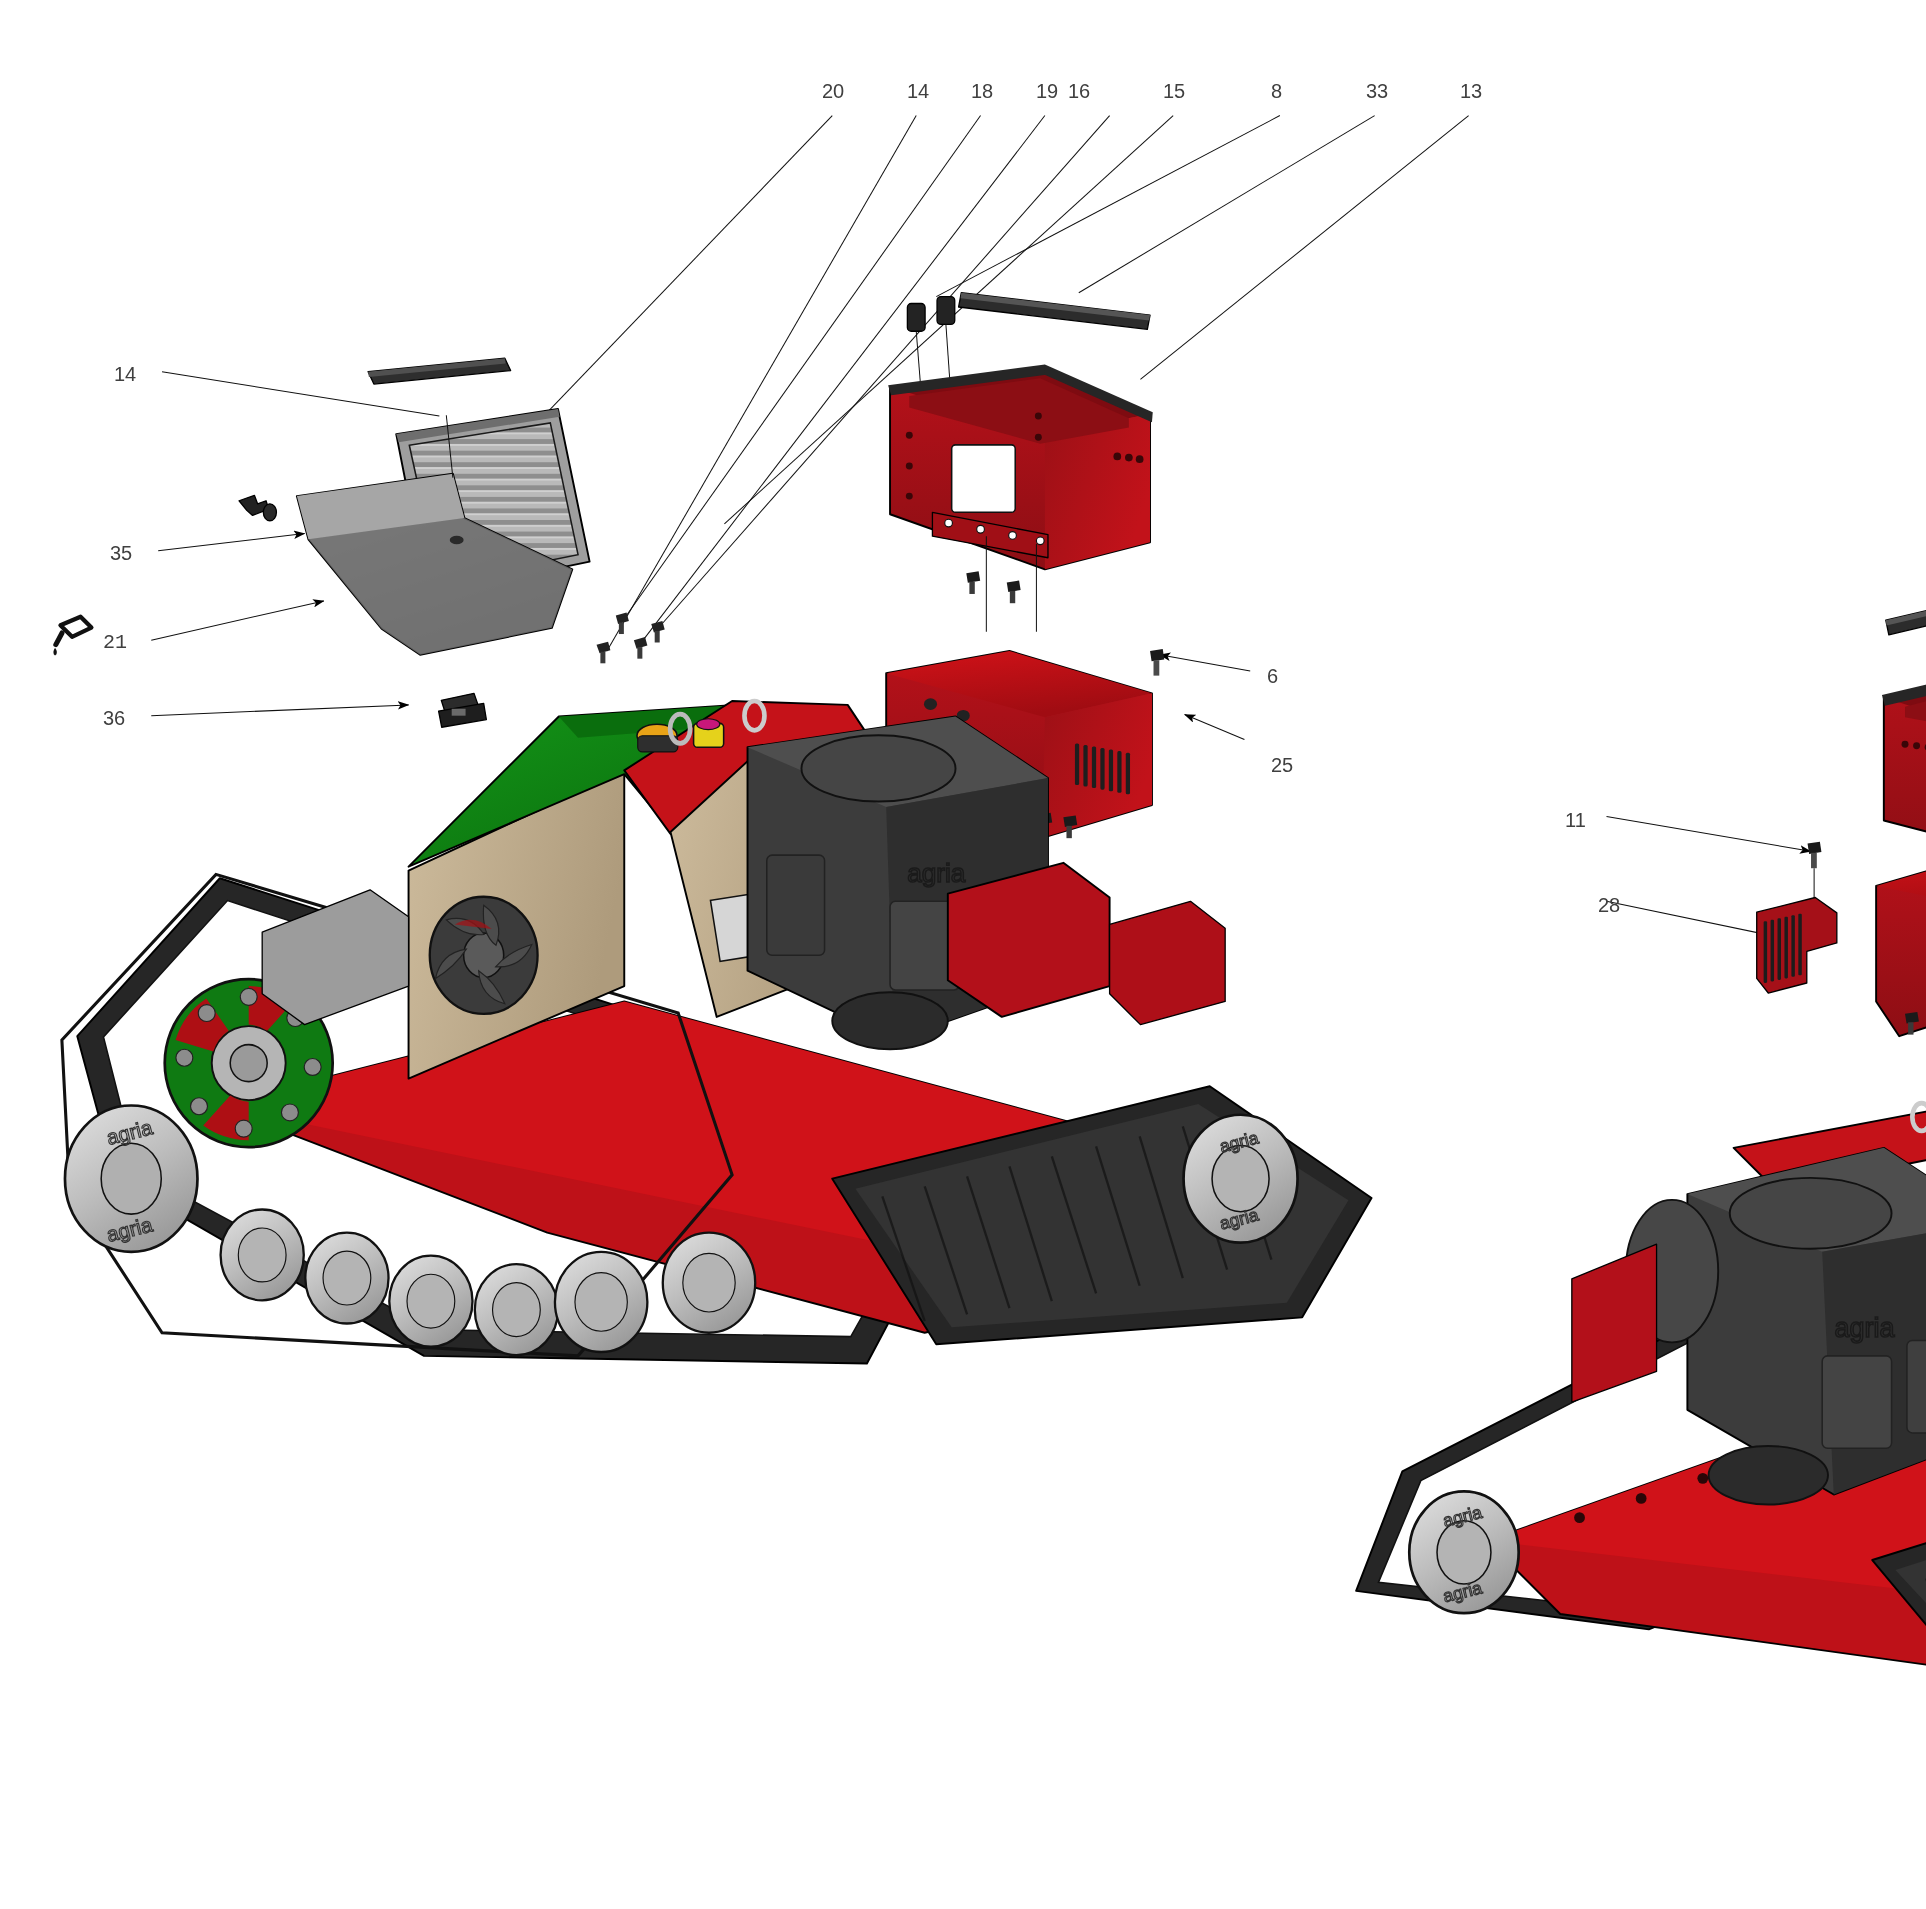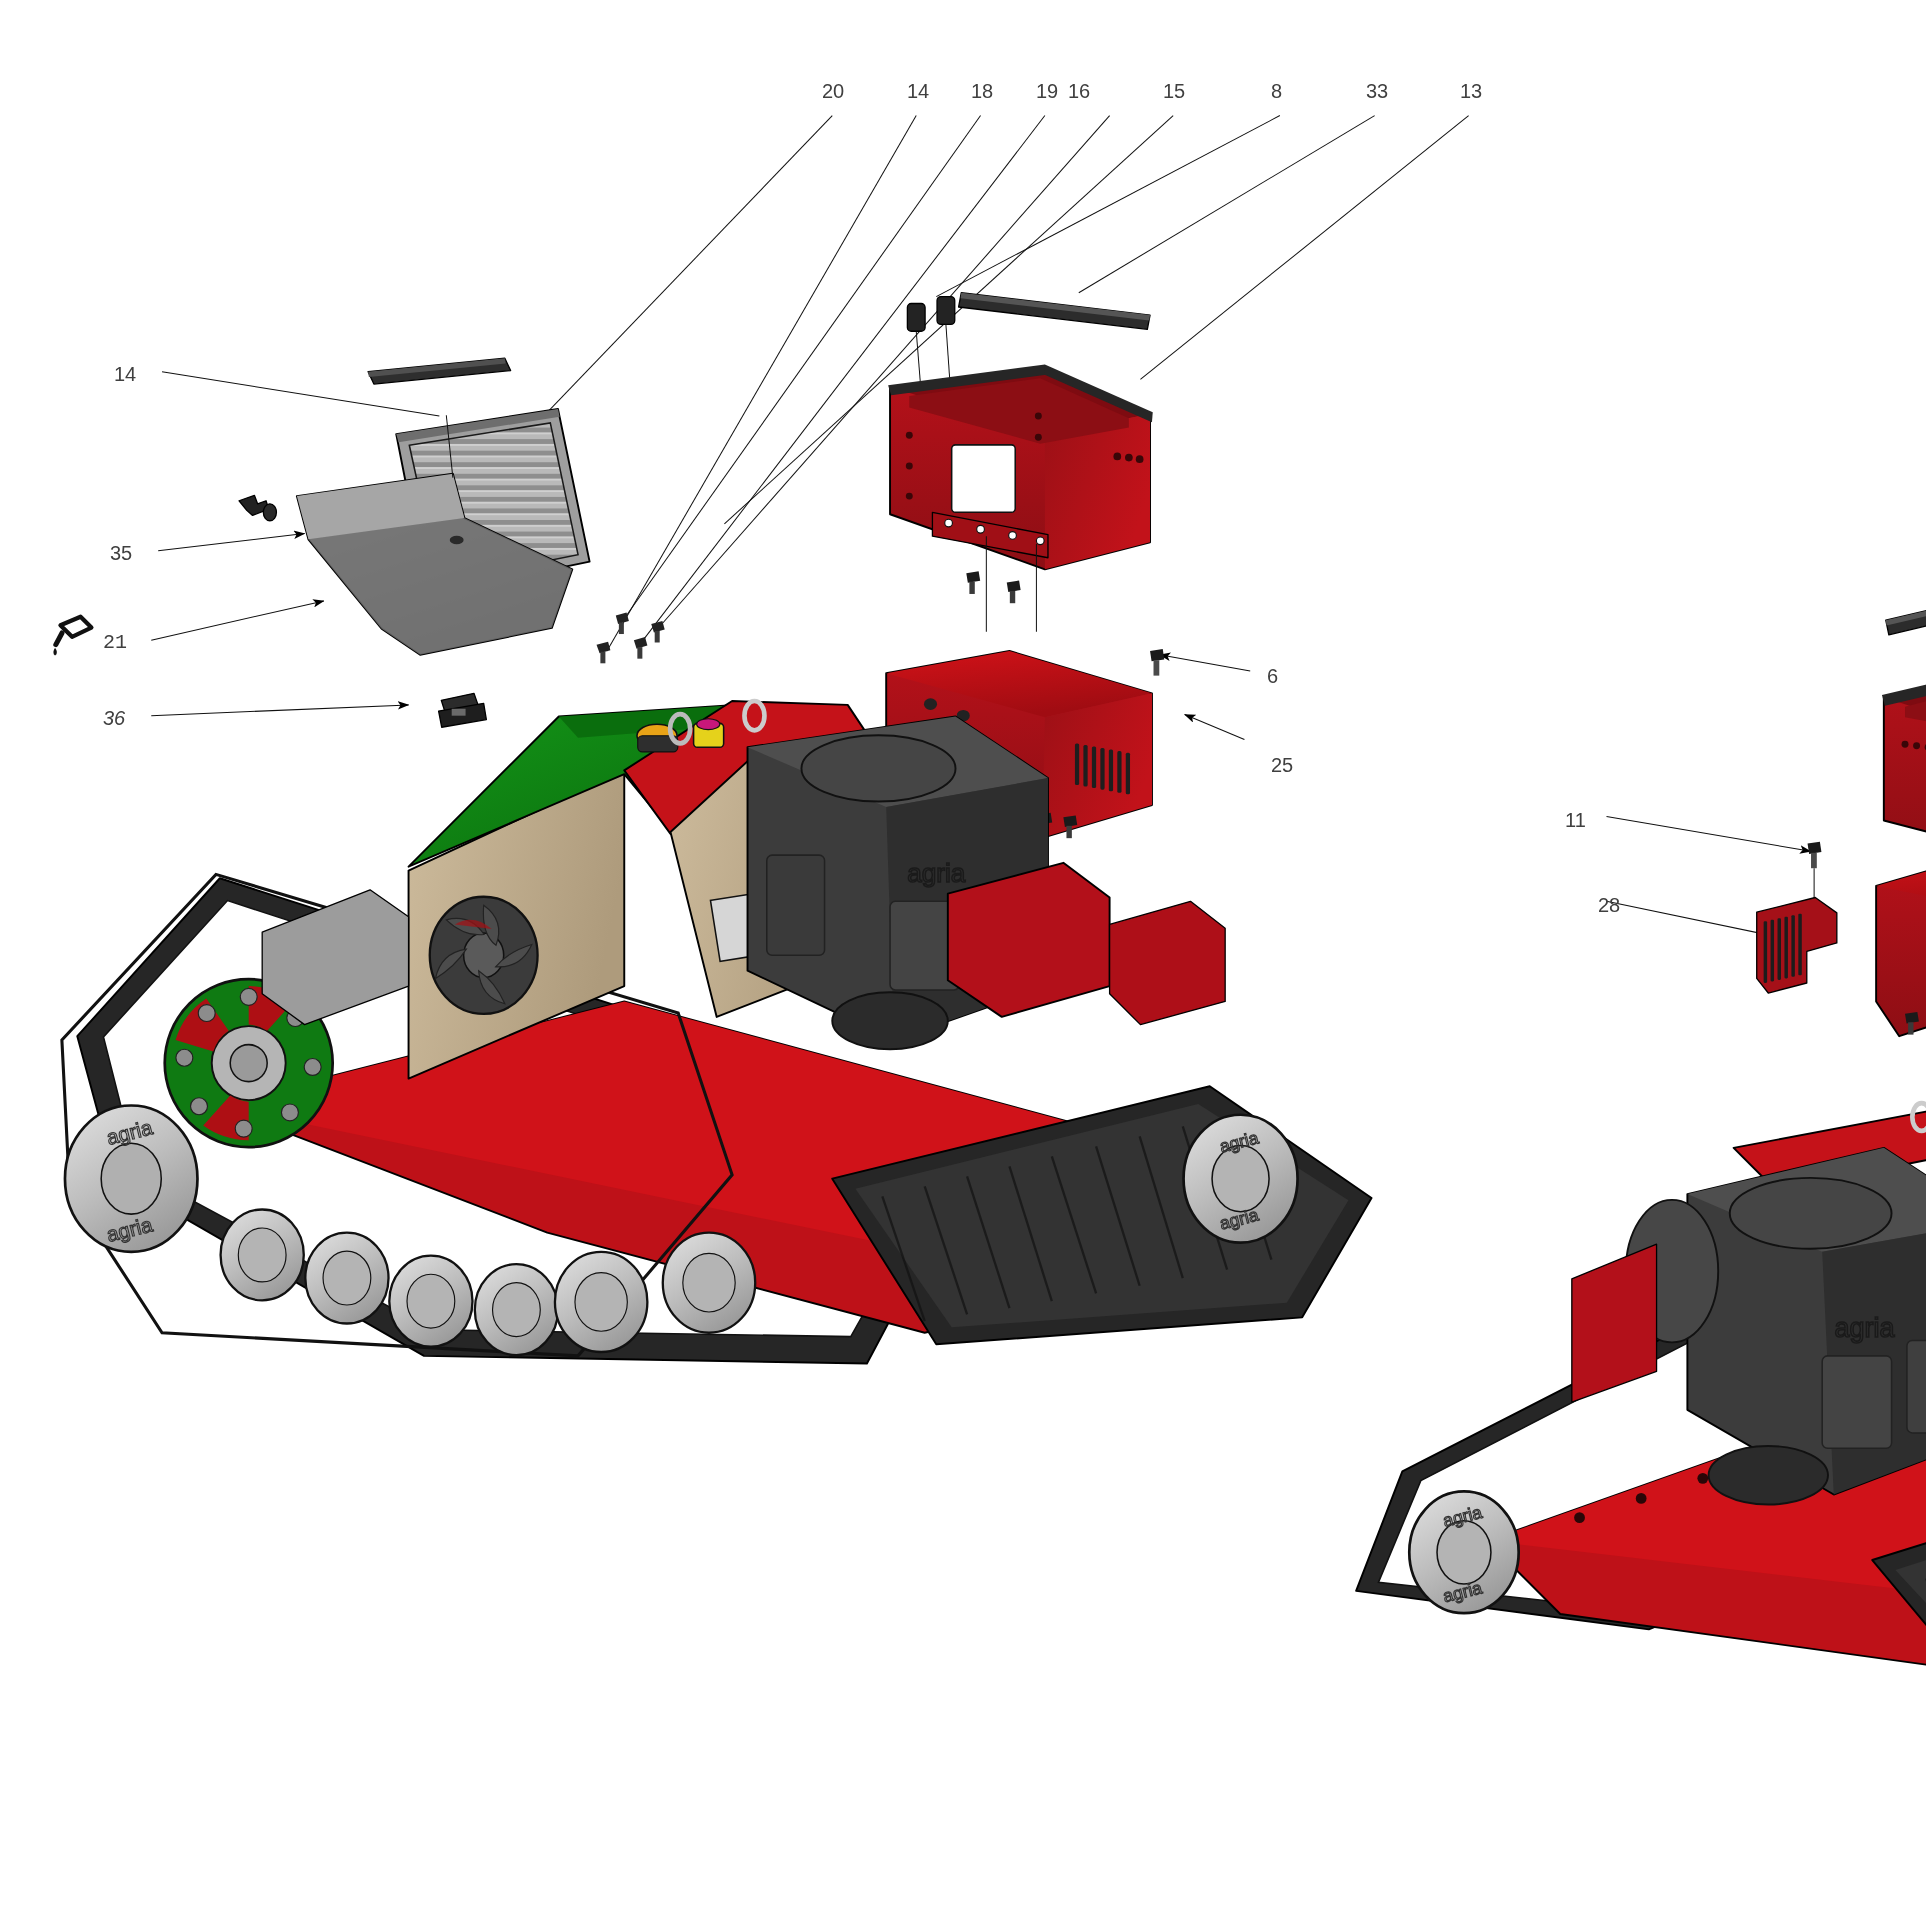--- a/index.html
+++ b/index.html
@@ -559,21 +559,21 @@
   <div class="callout" style="left:1036px;top:81px;">19</div>
   <div class="callout" style="left:1068px;top:81px;text-align:right;">16</div>
   <div class="callout" style="left:1163px;top:81px;">15</div>
   <div class="callout" style="left:1271px;top:81px;">8</div>
   <div class="callout" style="left:1366px;top:81px;">33</div>
   <div class="callout" style="left:1460px;top:81px;">13</div>
 
   <div class="callout" style="left:114px;top:364px;">14</div>
   <div class="callout" style="left:110px;top:543px;text-align:right;">35</div>
   <div class="callout" style="left:103px;top:633px;font-family:Liberation Mono, monospace;">21</div>
-  <div class="callout" style="left:103px;top:708px;font-style:italic;">36</div>
+  <div class="callout" style="left:103px;top:708px;">36</div>
 
   <div class="callout" style="left:1267px;top:666px;">6</div>
   <div class="callout" style="left:1271px;top:755px;">25</div>
 </div>
 
 <div>
 
   <div class="callout" style="left:1565px;top:810px;">11</div>
   <div class="callout" style="left:1560px;top:895px;margin-left:38px;">28</div>
 </div>

